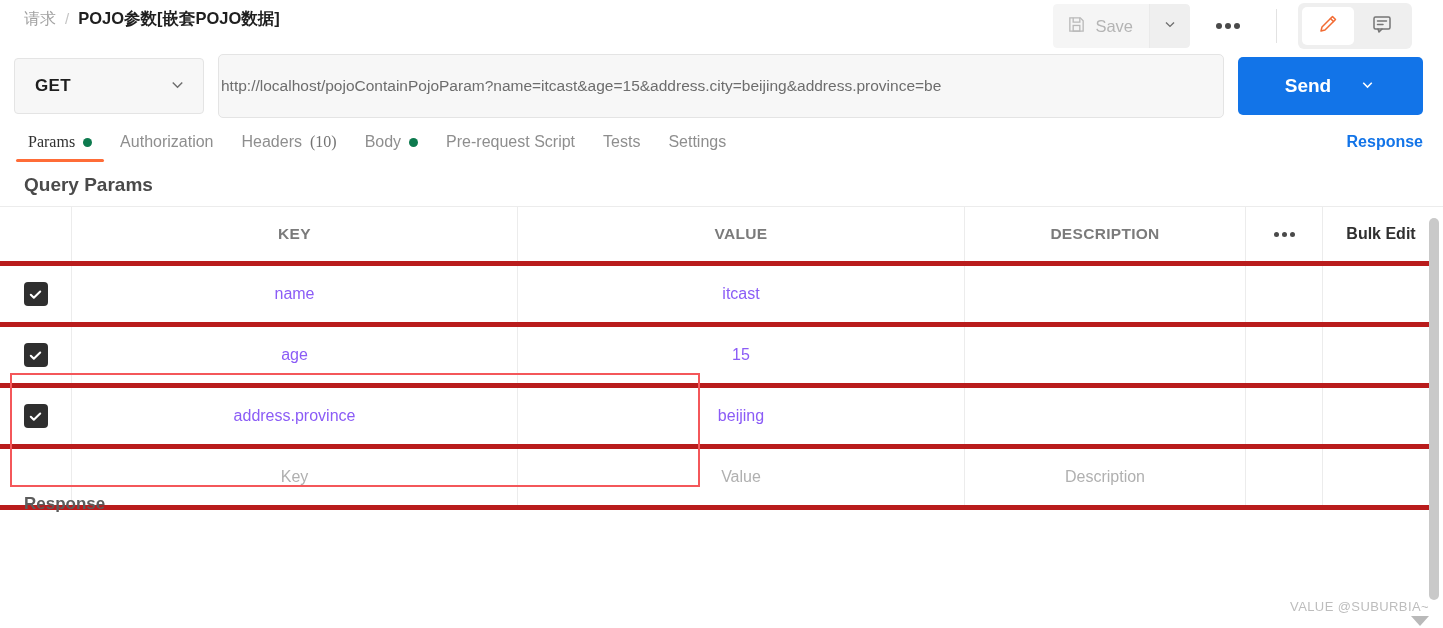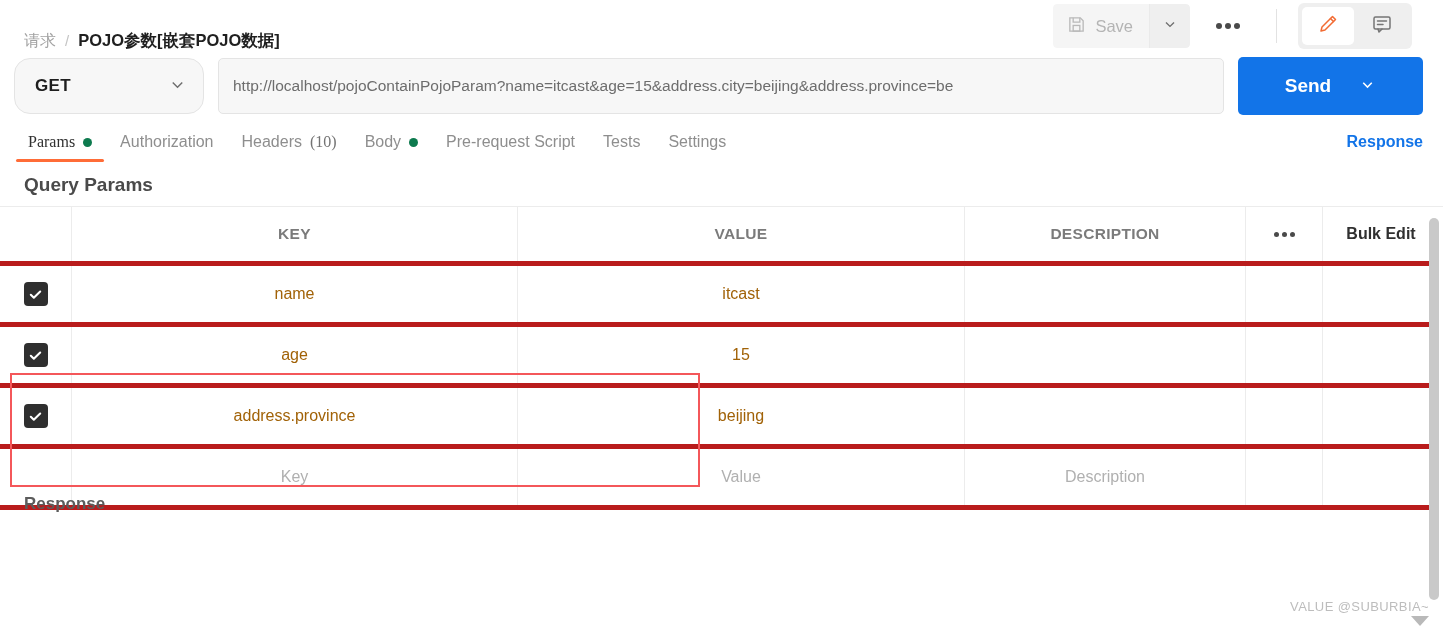--- a/index.html
+++ b/index.html
@@ -13,22 +13,22 @@
     font-family: "Liberation Sans", sans-serif;
     color: #2e2e2e;
     overflow: hidden;
     position: relative;
   }
 
   
   .topbar {
     height: 52px;
     display: flex;
-    align-items: flex-end;
-    padding: 0 0 0 24px;
+    align-items: flex-start;
+    padding: 8px 0 0 24px;
     box-sizing: border-box;
     position: relative;
   }
   .breadcrumb {
     display: flex;
     align-items: baseline;
     gap: 9px;
     font-size: 16px;
   }
   .crumb-parent {
@@ -124,42 +124,42 @@
     padding: 0 20px 0 14px;
     gap: 14px;
     height: 68px;
     box-sizing: border-box;
   }
   .method-box {
     width: 190px;
     height: 56px;
     background: #f7f7f7;
     border: 1px solid #e4e4e4;
-    border-radius: 16px;
+    border-radius: 4px;
     display: flex;
     align-items: center;
     justify-content: space-between;
     padding: 0 16px 0 20px;
     box-sizing: border-box;
   }
   .method-label {
     font-size: 17px;
     font-weight: bold;
     color: #1f1f1f;
     letter-spacing: .4px;
   }
   .url-box {
     flex: 1;
-    height: 56px;
+    height: 64px;
     background: #f7f7f7;
     border: 1px solid #e4e4e4;
     border-radius: 5px;
     display: flex;
     align-items: center;
-    padding: 0 14px;
+    padding: 0 2px;
     box-sizing: border-box;
     overflow: hidden;
   }
   .url-text {
     font-size: 15.5px;
     color: #6d6d6d;
     white-space: nowrap;
     overflow: hidden;
   }
   .send-btn {
@@ -265,21 +265,21 @@
     color: #303030;
     text-align: center;
   }
   .hd-dots {
     display: flex; align-items: center; justify-content: center; gap: 3px;
   }
   .hd-dots i { width: 5px; height: 5px; border-radius: 50%; background: #4a4a4a; display:block; }
 
   .cell {
     font-size: 16px;
-    color: #a16207;
+    color: #8b5cf6;
     padding-left: 18px;
   }
   .cell.ph { color: #b0b0b0; }
   .cb-cell { text-align: center; }
   .cbox {
     width: 24px; height: 24px;
     background: #2f2f2f;
     border-radius: 4px;
     display: inline-flex;
     align-items: center;

